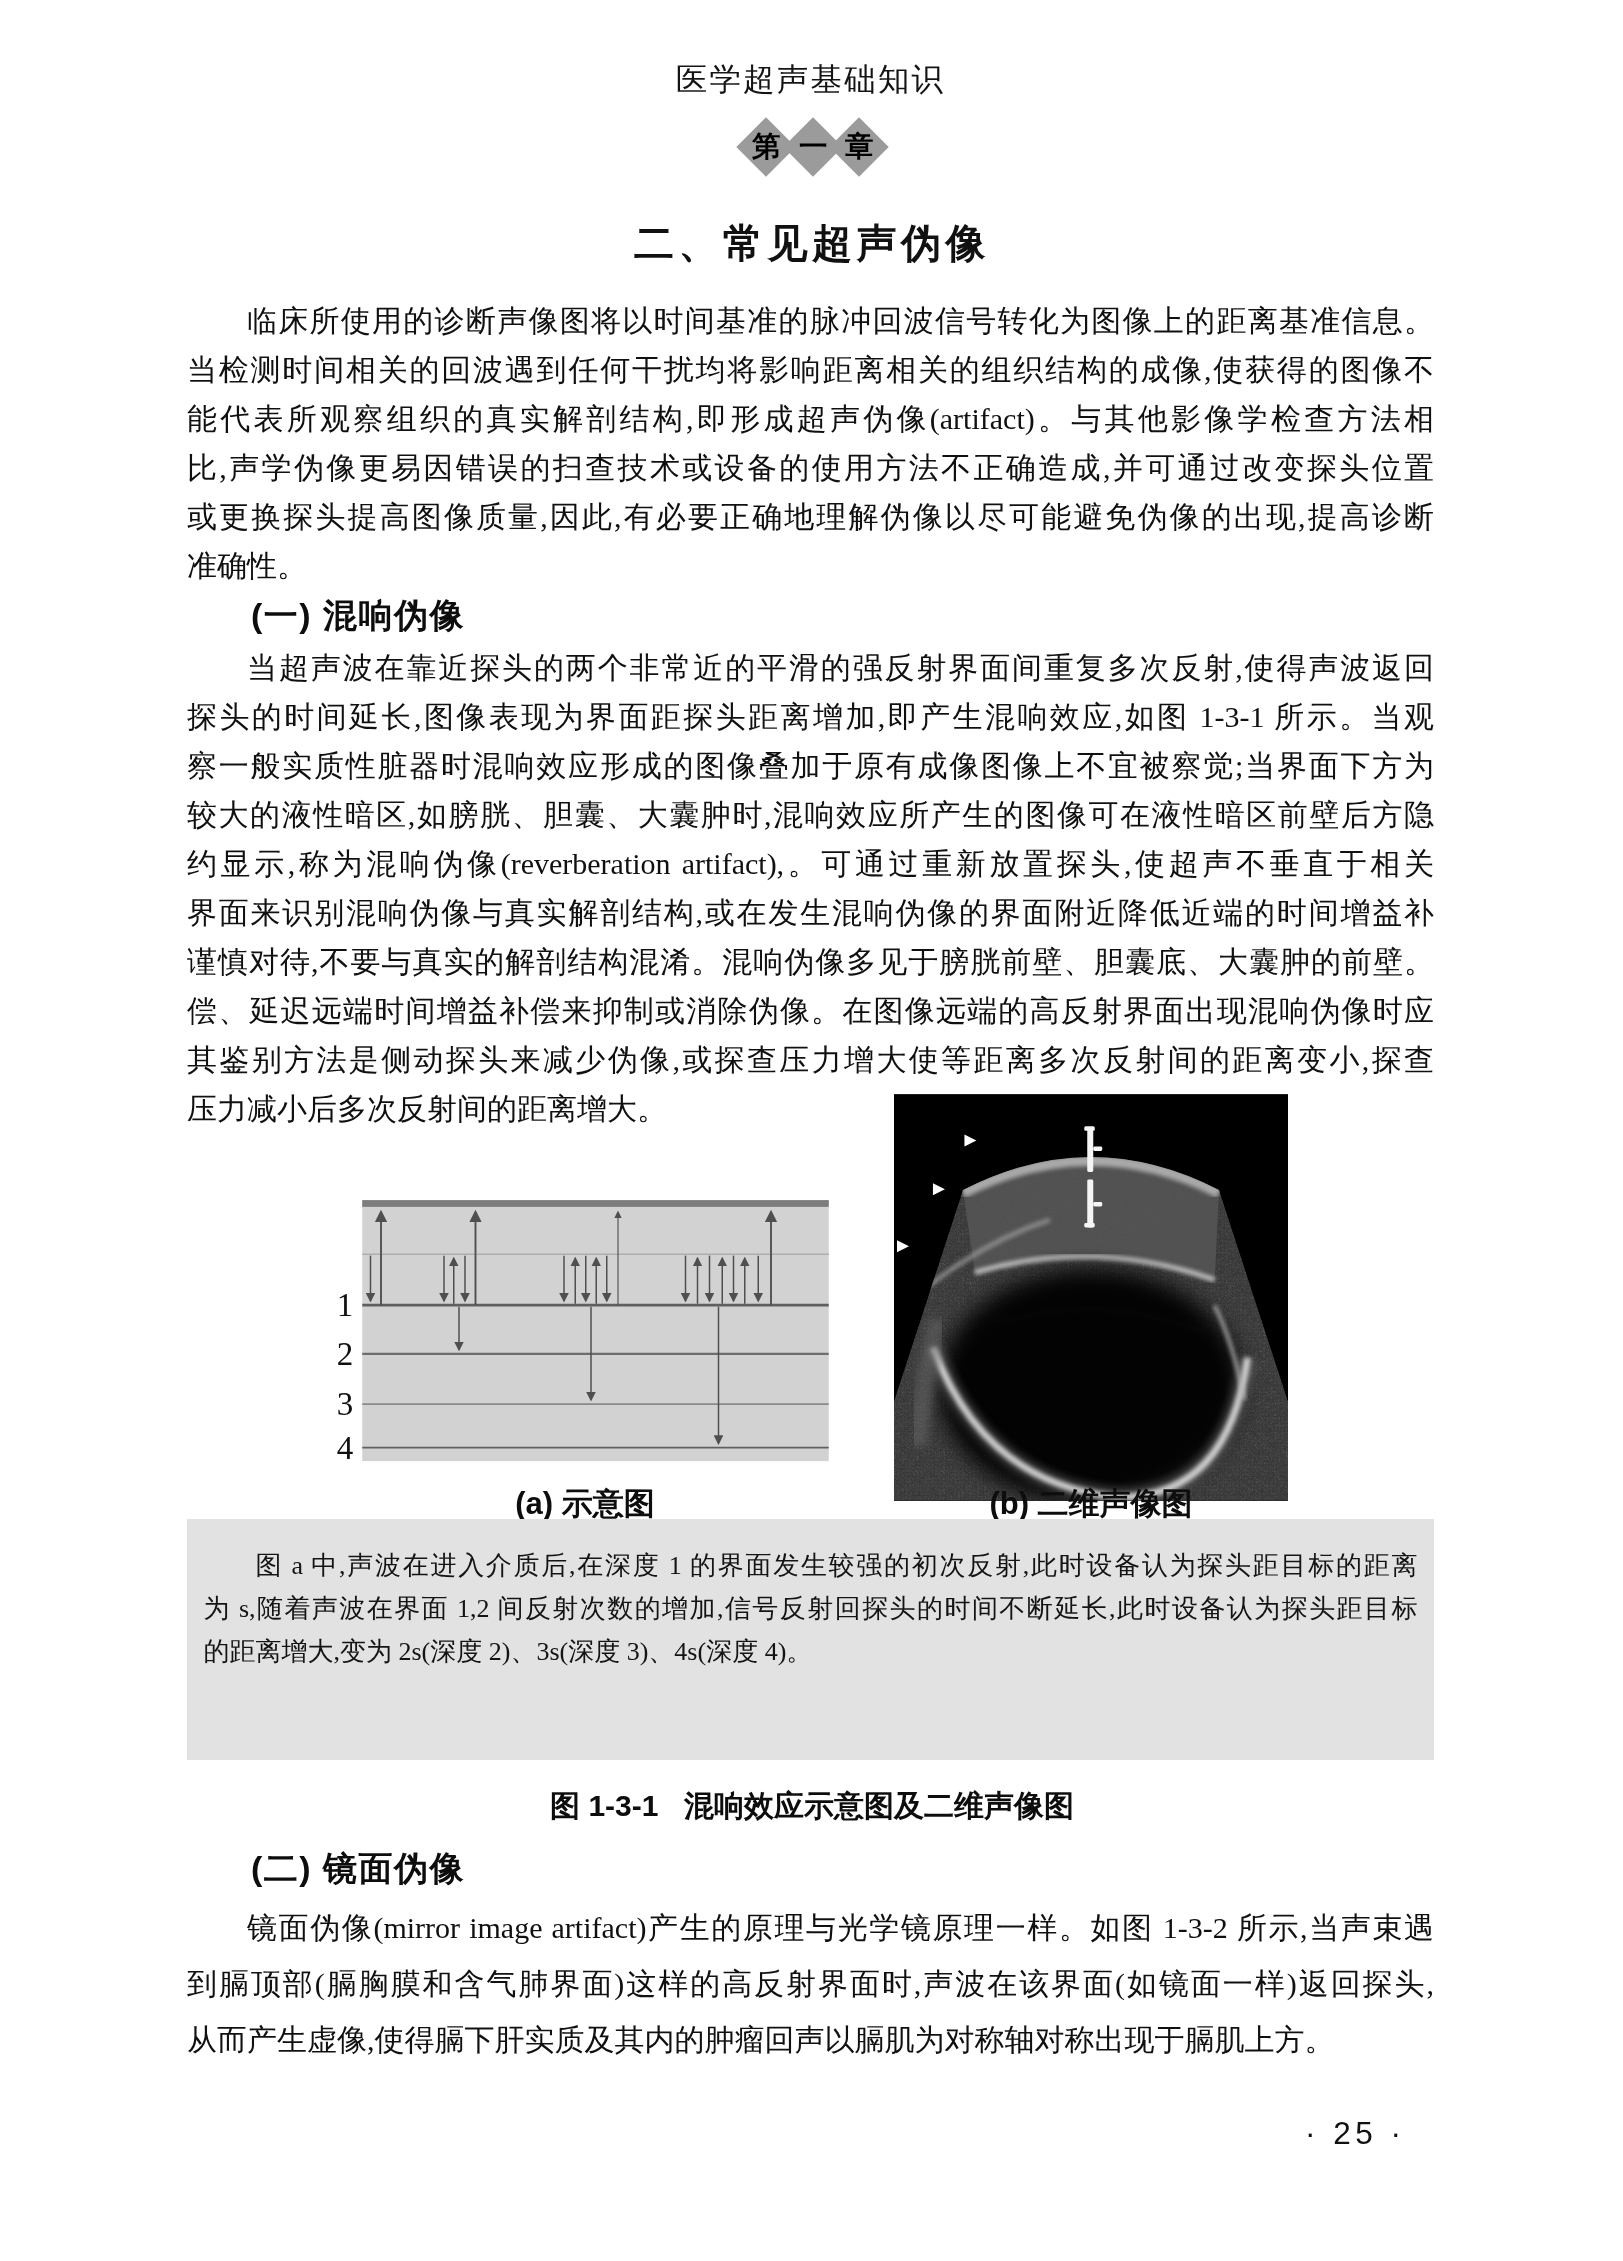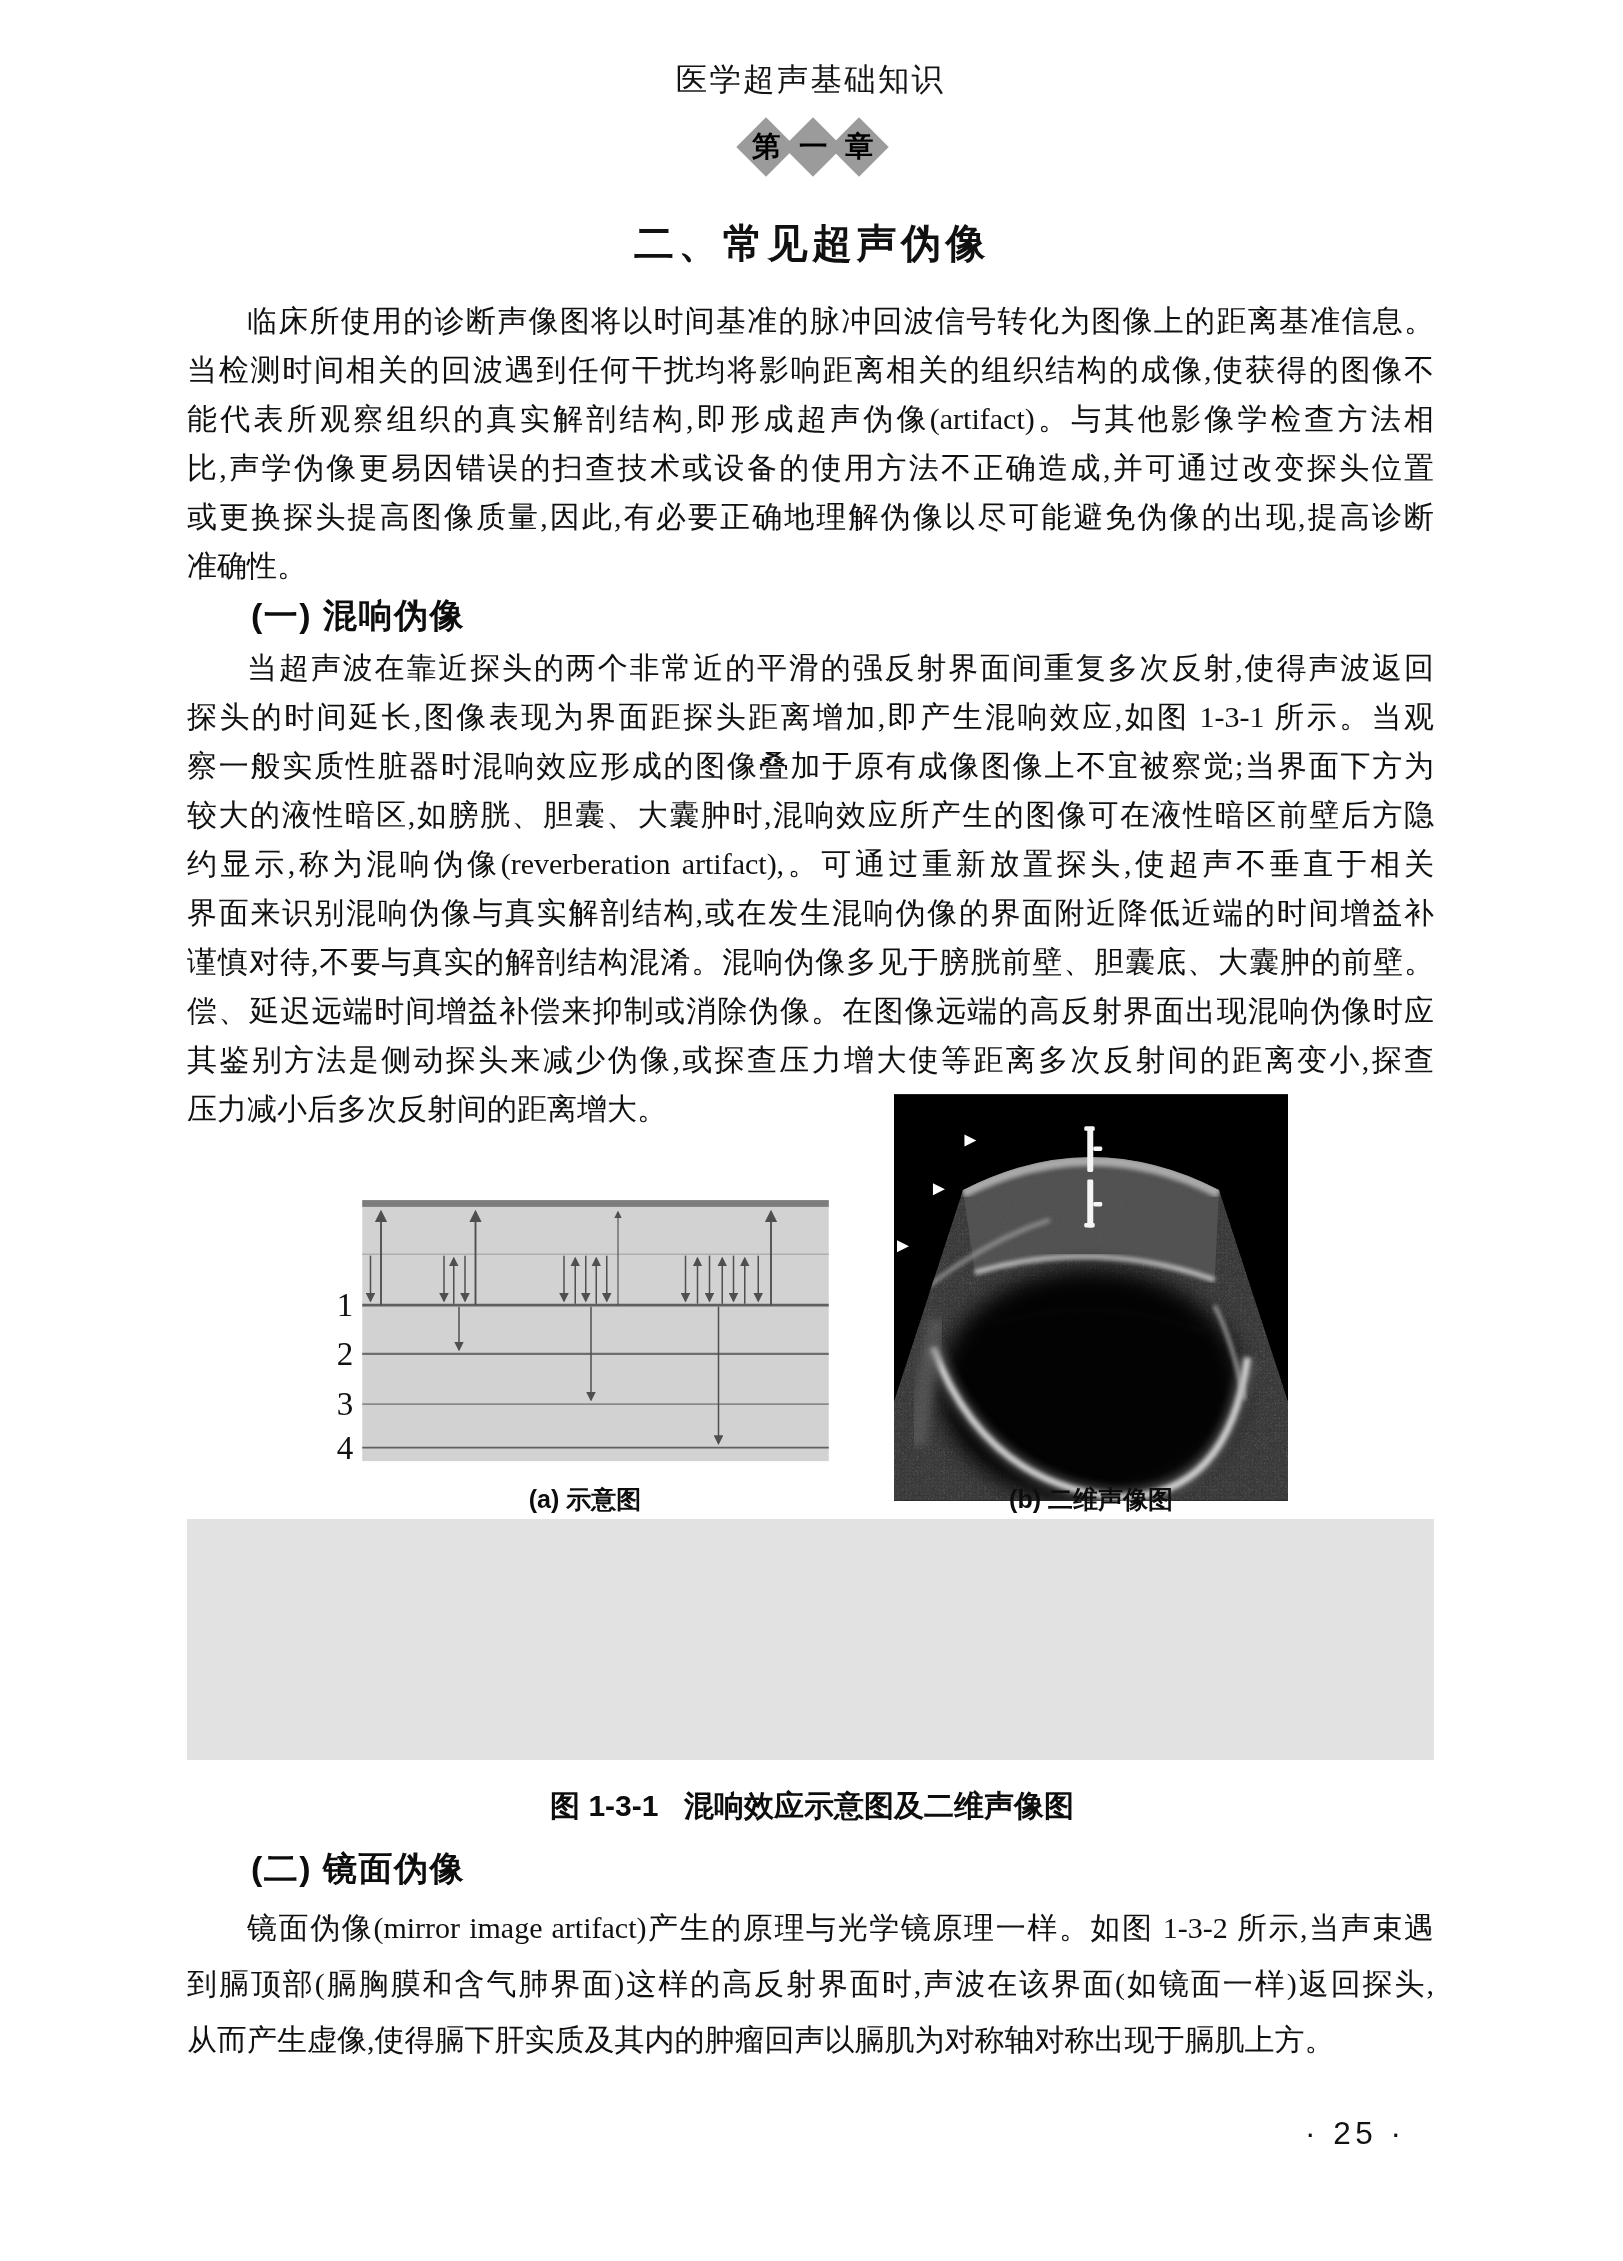--- a/index.html
+++ b/index.html
@@ -56,21 +56,21 @@
   #para-mirror{top:1900px;line-height:56px;}
   .tline{text-align:justify;text-align-last:justify;}
   .tline.tlast{text-align-last:left;}
   .tline.tindent{text-indent:2em;}
   
   .fig-a-svg{position:absolute;left:330px;top:1194px;}
   .fig-b-svg{position:absolute;left:894px;top:1094px;}
   .panel-caption{
     position:absolute;top:1483px;
     font-family:"Liberation Sans","DejaVu Sans",sans-serif;
-    font-weight:bold;font-size:25px;text-align:center;color:#0d0d0d;
+    font-weight:bold;font-size:31px;text-align:center;color:#0d0d0d;
   }
   #cap-a{left:330px;width:510px;}
   #cap-b{left:894px;width:394px;}
   
   .note-box{
     position:absolute;left:187px;top:1519px;width:1247px;height:241px;
     background:#e2e2e2;box-sizing:border-box;
     padding:25px 16.5px 0 16.5px;
     font-size:26px;line-height:43px;color:#141414;
   }
@@ -252,20 +252,25 @@
       <rect x="258" y="114" width="8" height="64" rx="2"></rect>
       <rect x="266" y="144" width="12" height="6" rx="2"></rect>
       <rect x="254" y="172" width="14" height="6" rx="2"></rect>
     </g>
   </svg>
 
   <div class="panel-caption" id="cap-a">(a) 示意图</div>
   <div class="panel-caption" id="cap-b">(b) 二维声像图</div>
 
   <div class="note-box">
+    <div>
+        <div class="tline tindent">图 a 中,声波在进入介质后,在深度 1 的界面发生较强的初次反射,此时设备认为探头距目标的距离</div>
+        <div class="tline">为 s,随着声波在界面 1,2 间反射次数的增加,信号反射回探头的时间不断延长,此时设备认为探头距目标</div>
+        <div class="tline tlast">的距离增大,变为 2s(深度 2)、3s(深度 3)、4s(深度 4)。</div>
+      </div>
   </div>
 
   <div class="fig-caption">
     <span class="fig-num">图 1-3-1</span><span>混响效应示意图及二维声像图</span>
   </div>
 
   <div class="sub-heading" id="sub2">(二) 镜面伪像</div>
 
   <div class="cn-body" id="para-mirror">
       <div class="tline tindent">镜面伪像(mirror image artifact)产生的原理与光学镜原理一样。如图 1-3-2 所示,当声束遇</div>

